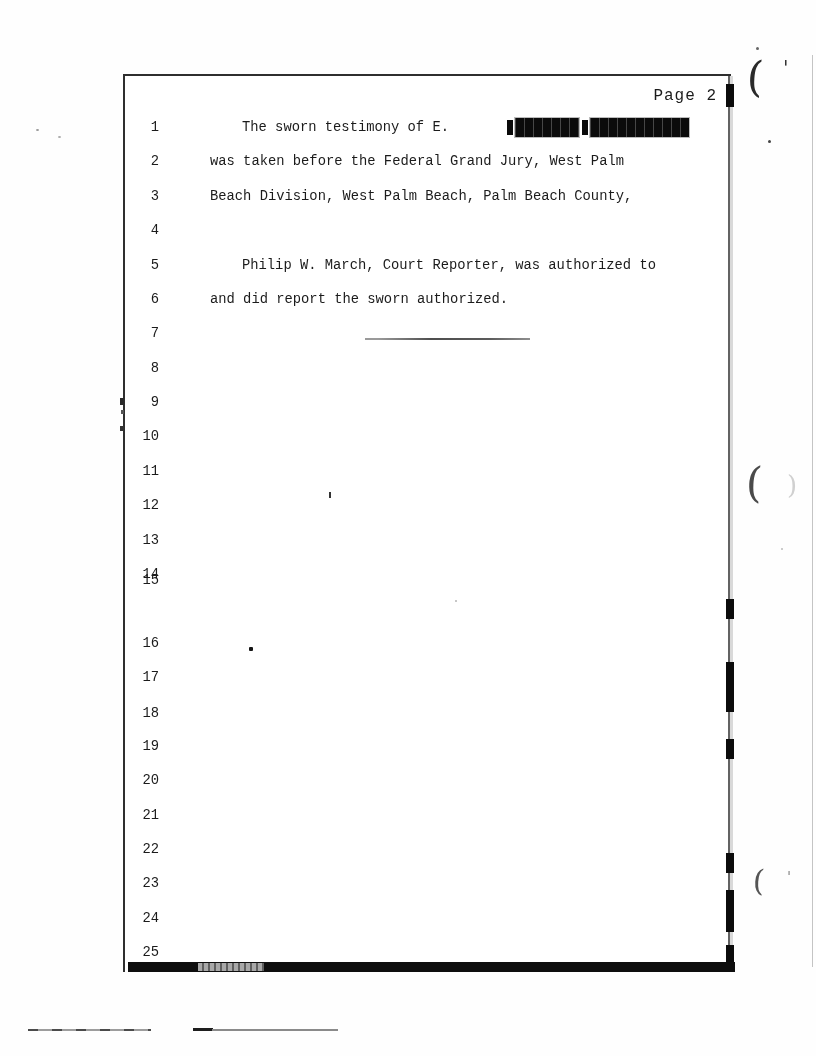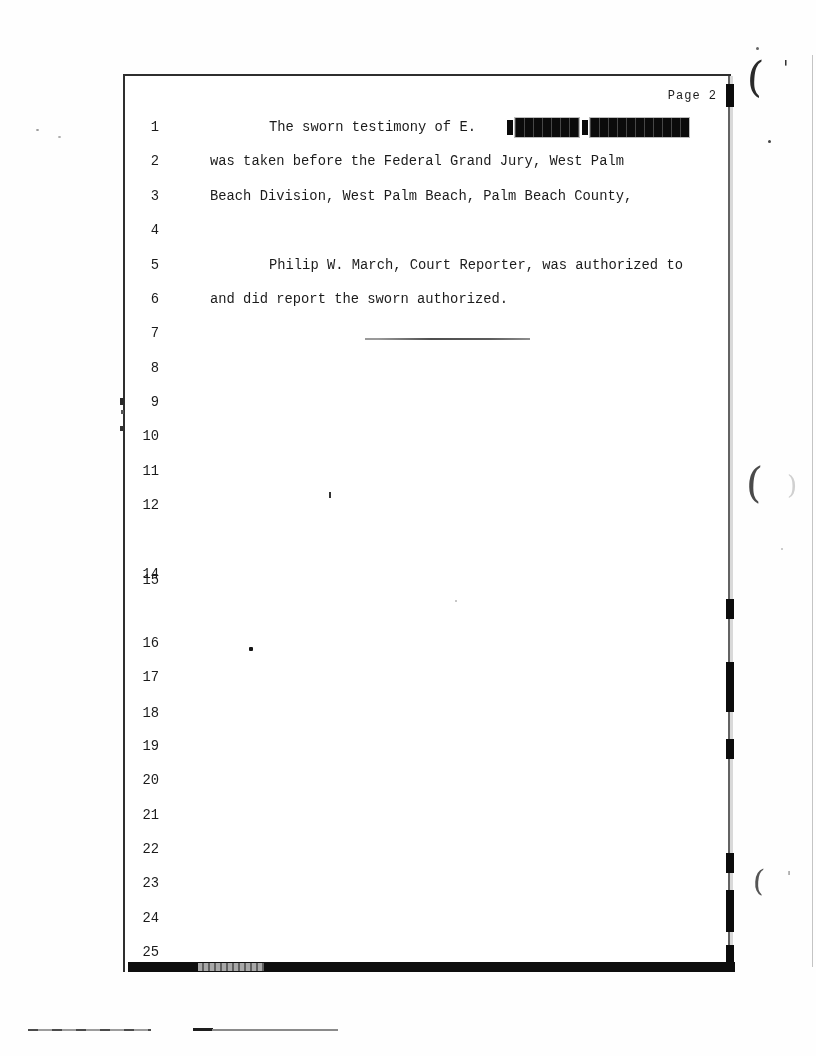--- a/index.html
+++ b/index.html
@@ -32,28 +32,28 @@
     position: absolute; left: 3px; right: -4px; bottom: 0; height: 10px;
     background: #0e0e0e;
   }
   .bborder .patch {
     position: absolute; left: 70px; width: 66px; top: 1px; height: 8px;
     background: repeating-linear-gradient(90deg, #a8a8a8 0 4px, #5f5f5f 4px 6px);
   }
 
   .page-label {
     position: absolute; top: 10px; right: 14px;
-    font-size: 12px; line-height: 20px; letter-spacing: 1px;
+    font-size: 16px; line-height: 20px; letter-spacing: 1px;
   }
 
   
   .row { position: absolute; left: 0; width: 100%; height: 20px; line-height: 20px; font-size: 13.8px; }
   .lnum { position: absolute; left: 8px; width: 26px; text-align: right; }
   .ltext { position: absolute; left: 85px; white-space: pre; }
-  .ltext.indent { left: 144px; }
+  .ltext.indent { left: 117px; }
 
   .redact {
     position: absolute; top: 0; height: 19px;
     background: #0b0b0b;
     background-image: repeating-linear-gradient(90deg, rgba(120,120,120,.55) 0 1px, transparent 1px 9px);
     box-shadow: 0 0 0 1px rgba(60,60,60,.35);
   }
   .frag { position: absolute; top: 2px; height: 15px; background: #0a0a0a; }
 
   .sig-rule {
@@ -140,20 +140,24 @@
         <span class="ltext"></span>
       </div>
       <div class="row" style="top: 385.75px;">
         <span class="lnum">11</span>
         <span class="ltext"></span>
       </div>
       <div class="row" style="top: 420.125px;">
         <span class="lnum">12</span>
         <span class="ltext"></span>
       </div>
+      <div class="row" style="top: 454.5px;">
+        <span class="lnum">13</span>
+        <span class="ltext"></span>
+      </div>
       <div class="row" style="top: 488.875px;">
         <span class="lnum">14</span>
         <span class="ltext"></span>
       </div>
       <div class="row" style="top: 495px;">
         <span class="lnum">15</span>
         <span class="ltext"></span>
       </div>
       <div class="row" style="top: 557.625px;">
         <span class="lnum">16</span>

